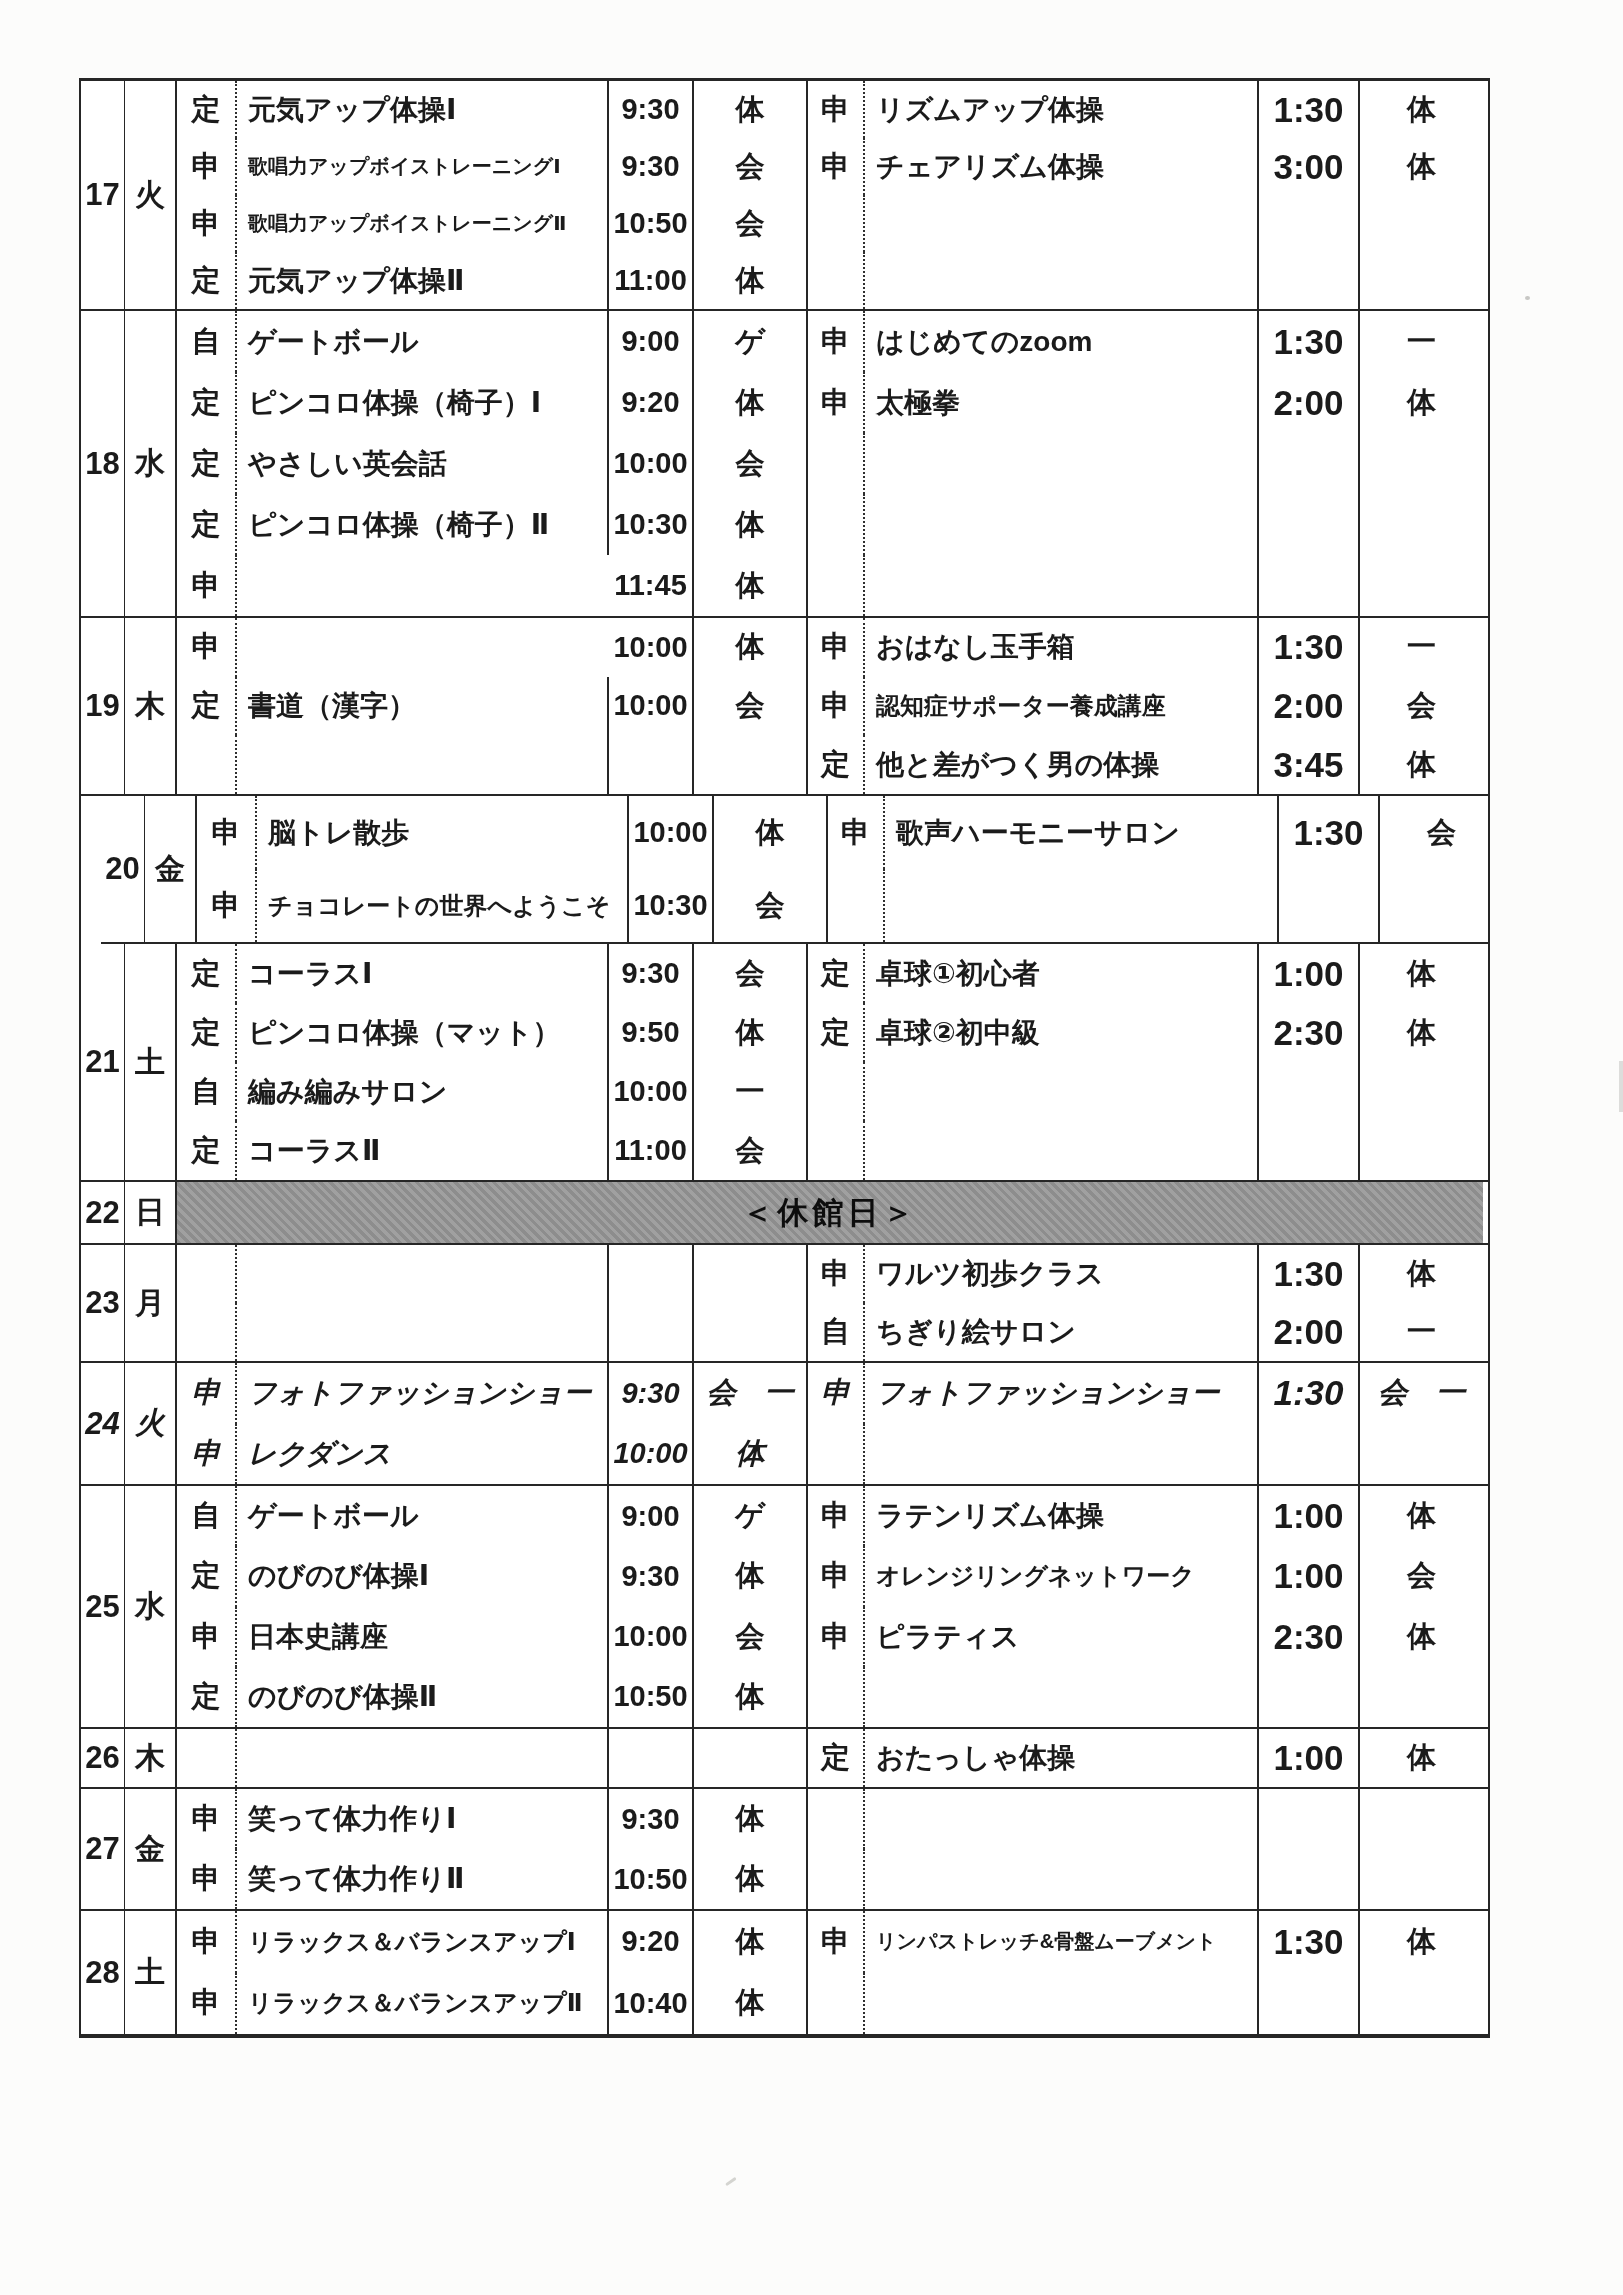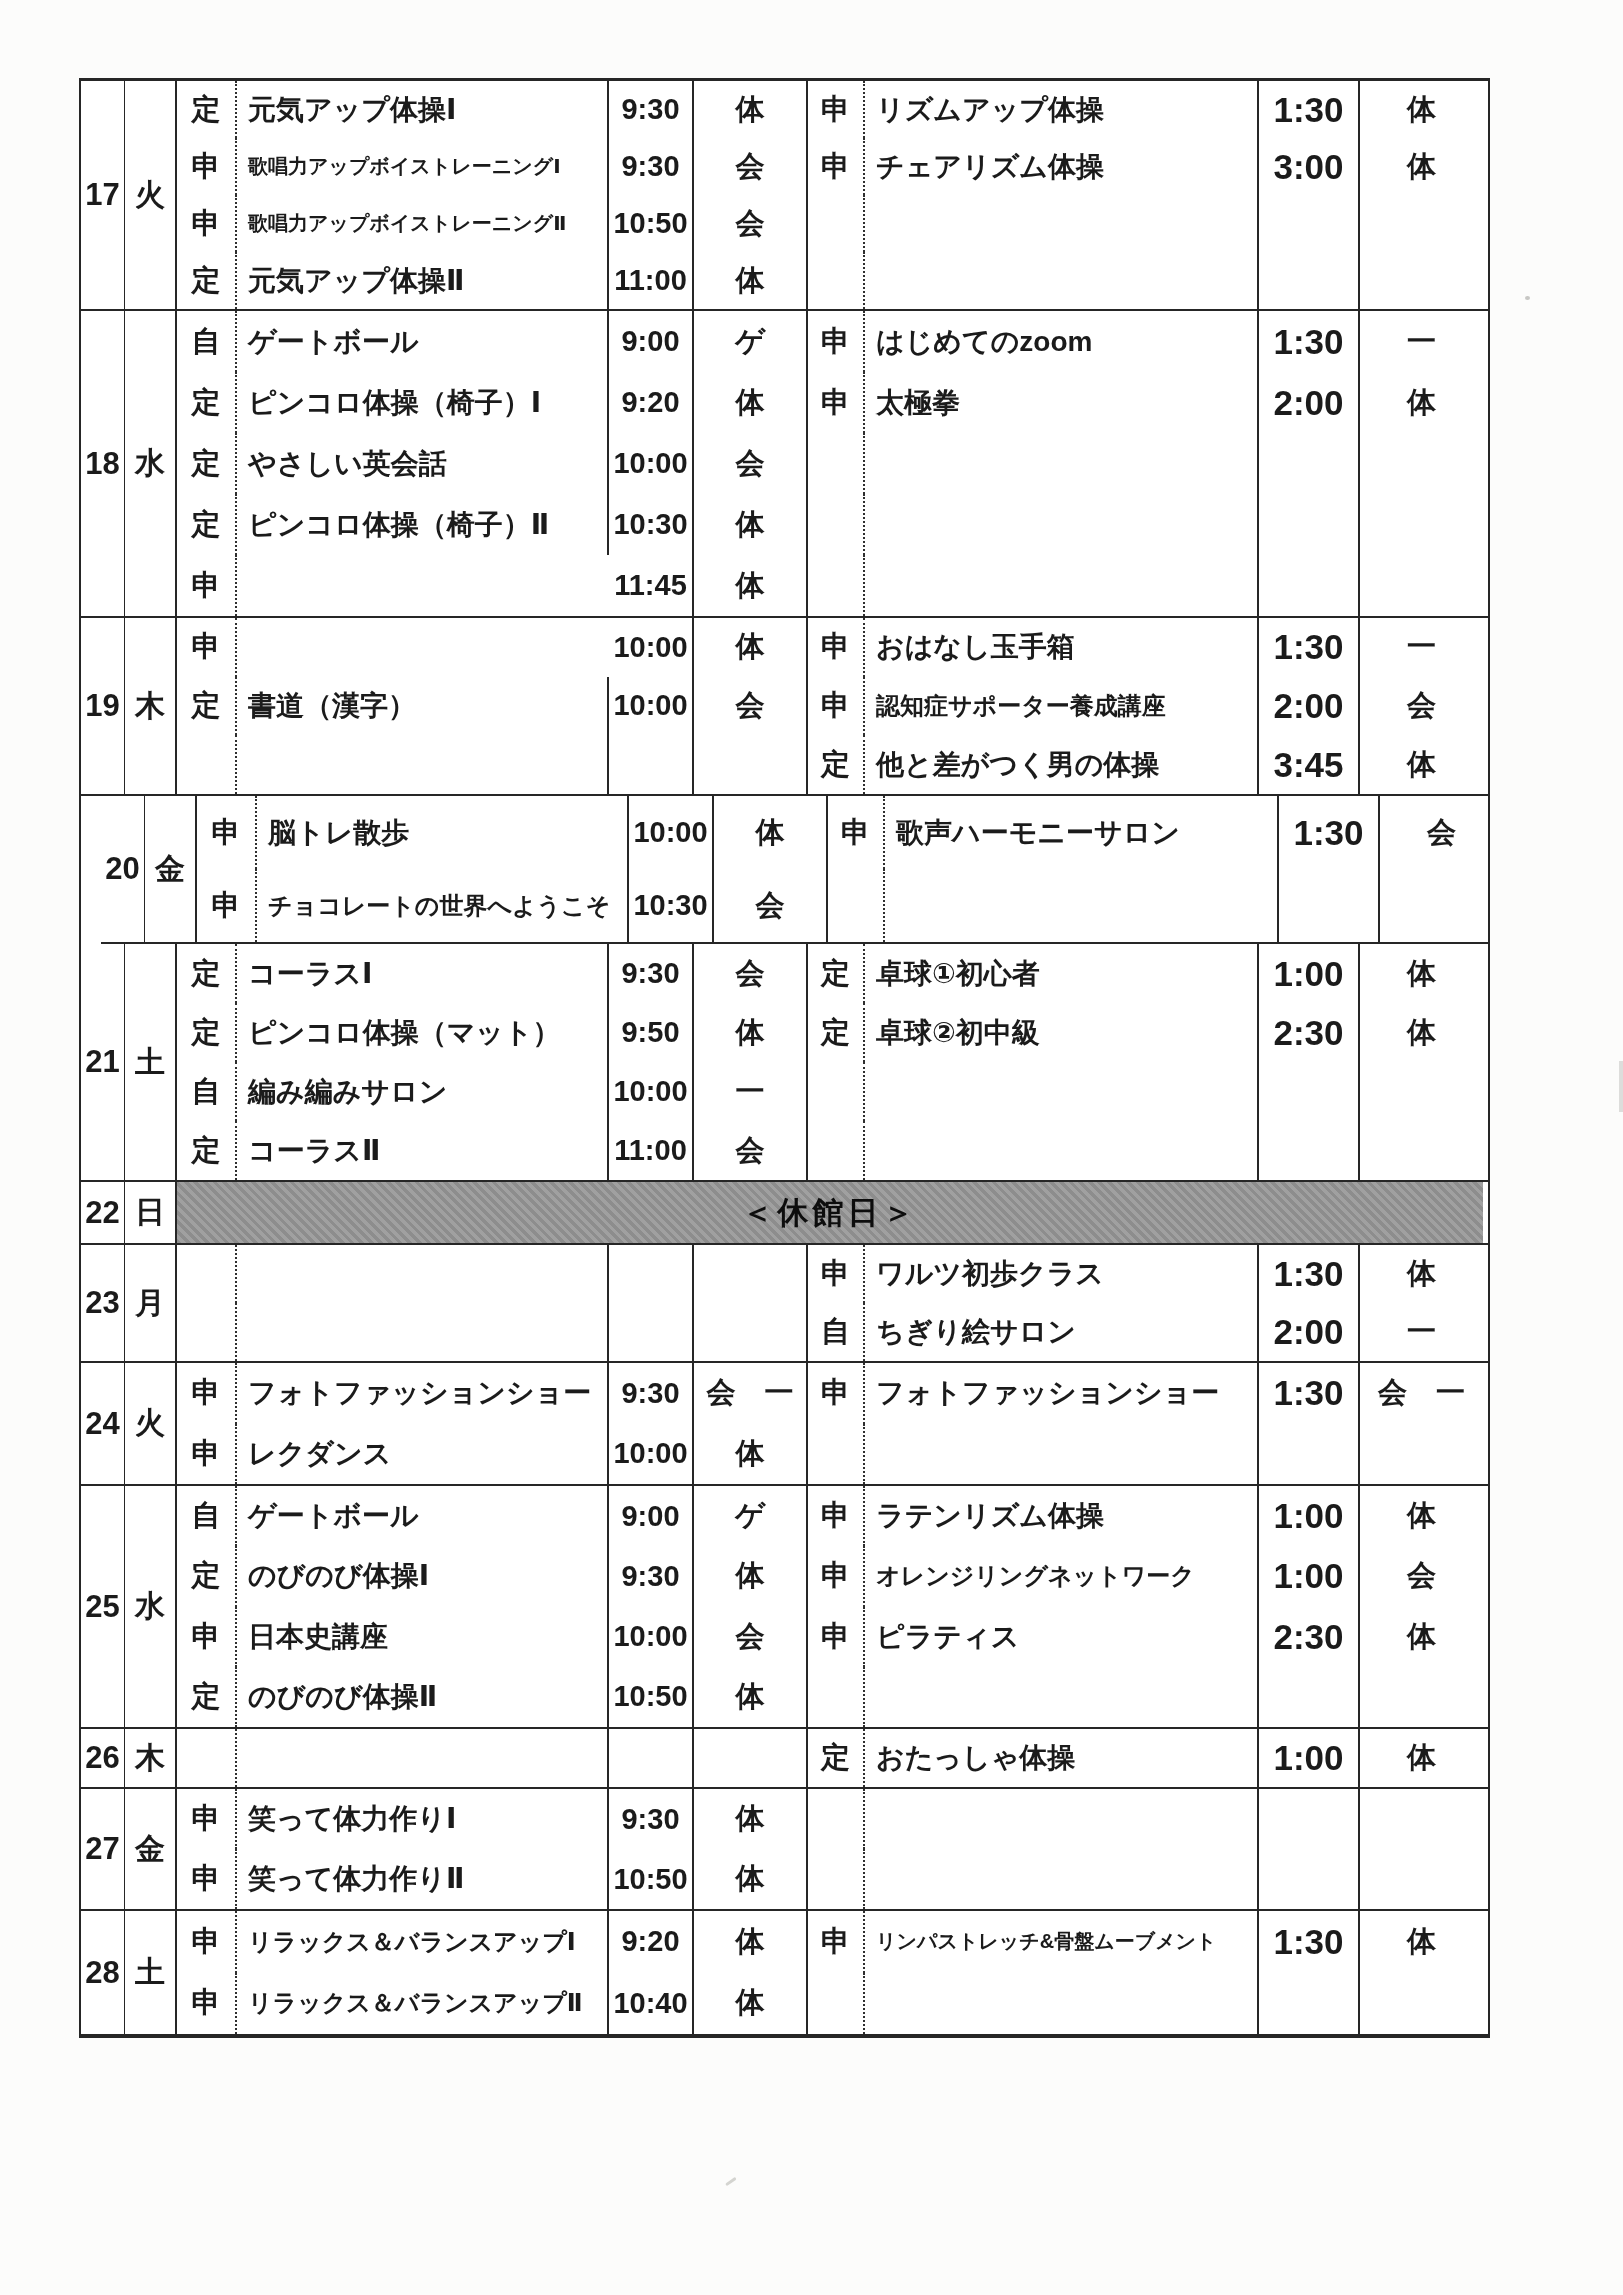--- a/index.html
+++ b/index.html
@@ -217,21 +217,21 @@
         <div class="cell c-p2" style="grid-row: 1;">体</div>
         <div class="cell c-m1" style="grid-row: 2;"></div>
         <div class="cell c-act1" style="grid-row: 2;"></div>
         <div class="cell c-t1" style="grid-row: 2;"></div>
         <div class="cell c-p1" style="grid-row: 2;"></div>
         <div class="cell c-m2" style="grid-row: 2;">自</div>
         <div class="cell c-act2" style="grid-row: 2;">ちぎり絵サロン</div>
         <div class="cell c-t2" style="grid-row: 2;">2:00</div>
         <div class="cell c-p2" style="grid-row: 2;">一</div>
       </div>
-      <div class="row" style="height: 123px; grid-template-rows: repeat(2, 1fr);">
+      <div class="row" style="height: 123px; grid-template-rows: repeat(2, 1fr); font-style: italic;">
         <div class="cell c-day">24</div>
         <div class="cell c-dow">火</div>
         <div class="cell c-m1" style="grid-row: 1;">申</div>
         <div class="cell c-act1" style="grid-row: 1;">フォトファッションショー</div>
         <div class="cell c-t1" style="grid-row: 1;">9:30</div>
         <div class="cell c-p1" style="grid-row: 1;">会　一</div>
         <div class="cell c-m2" style="grid-row: 1;">申</div>
         <div class="cell c-act2" style="grid-row: 1;">フォトファッションショー</div>
         <div class="cell c-t2" style="grid-row: 1;">1:30</div>
         <div class="cell c-p2" style="grid-row: 1;">会　一</div>

